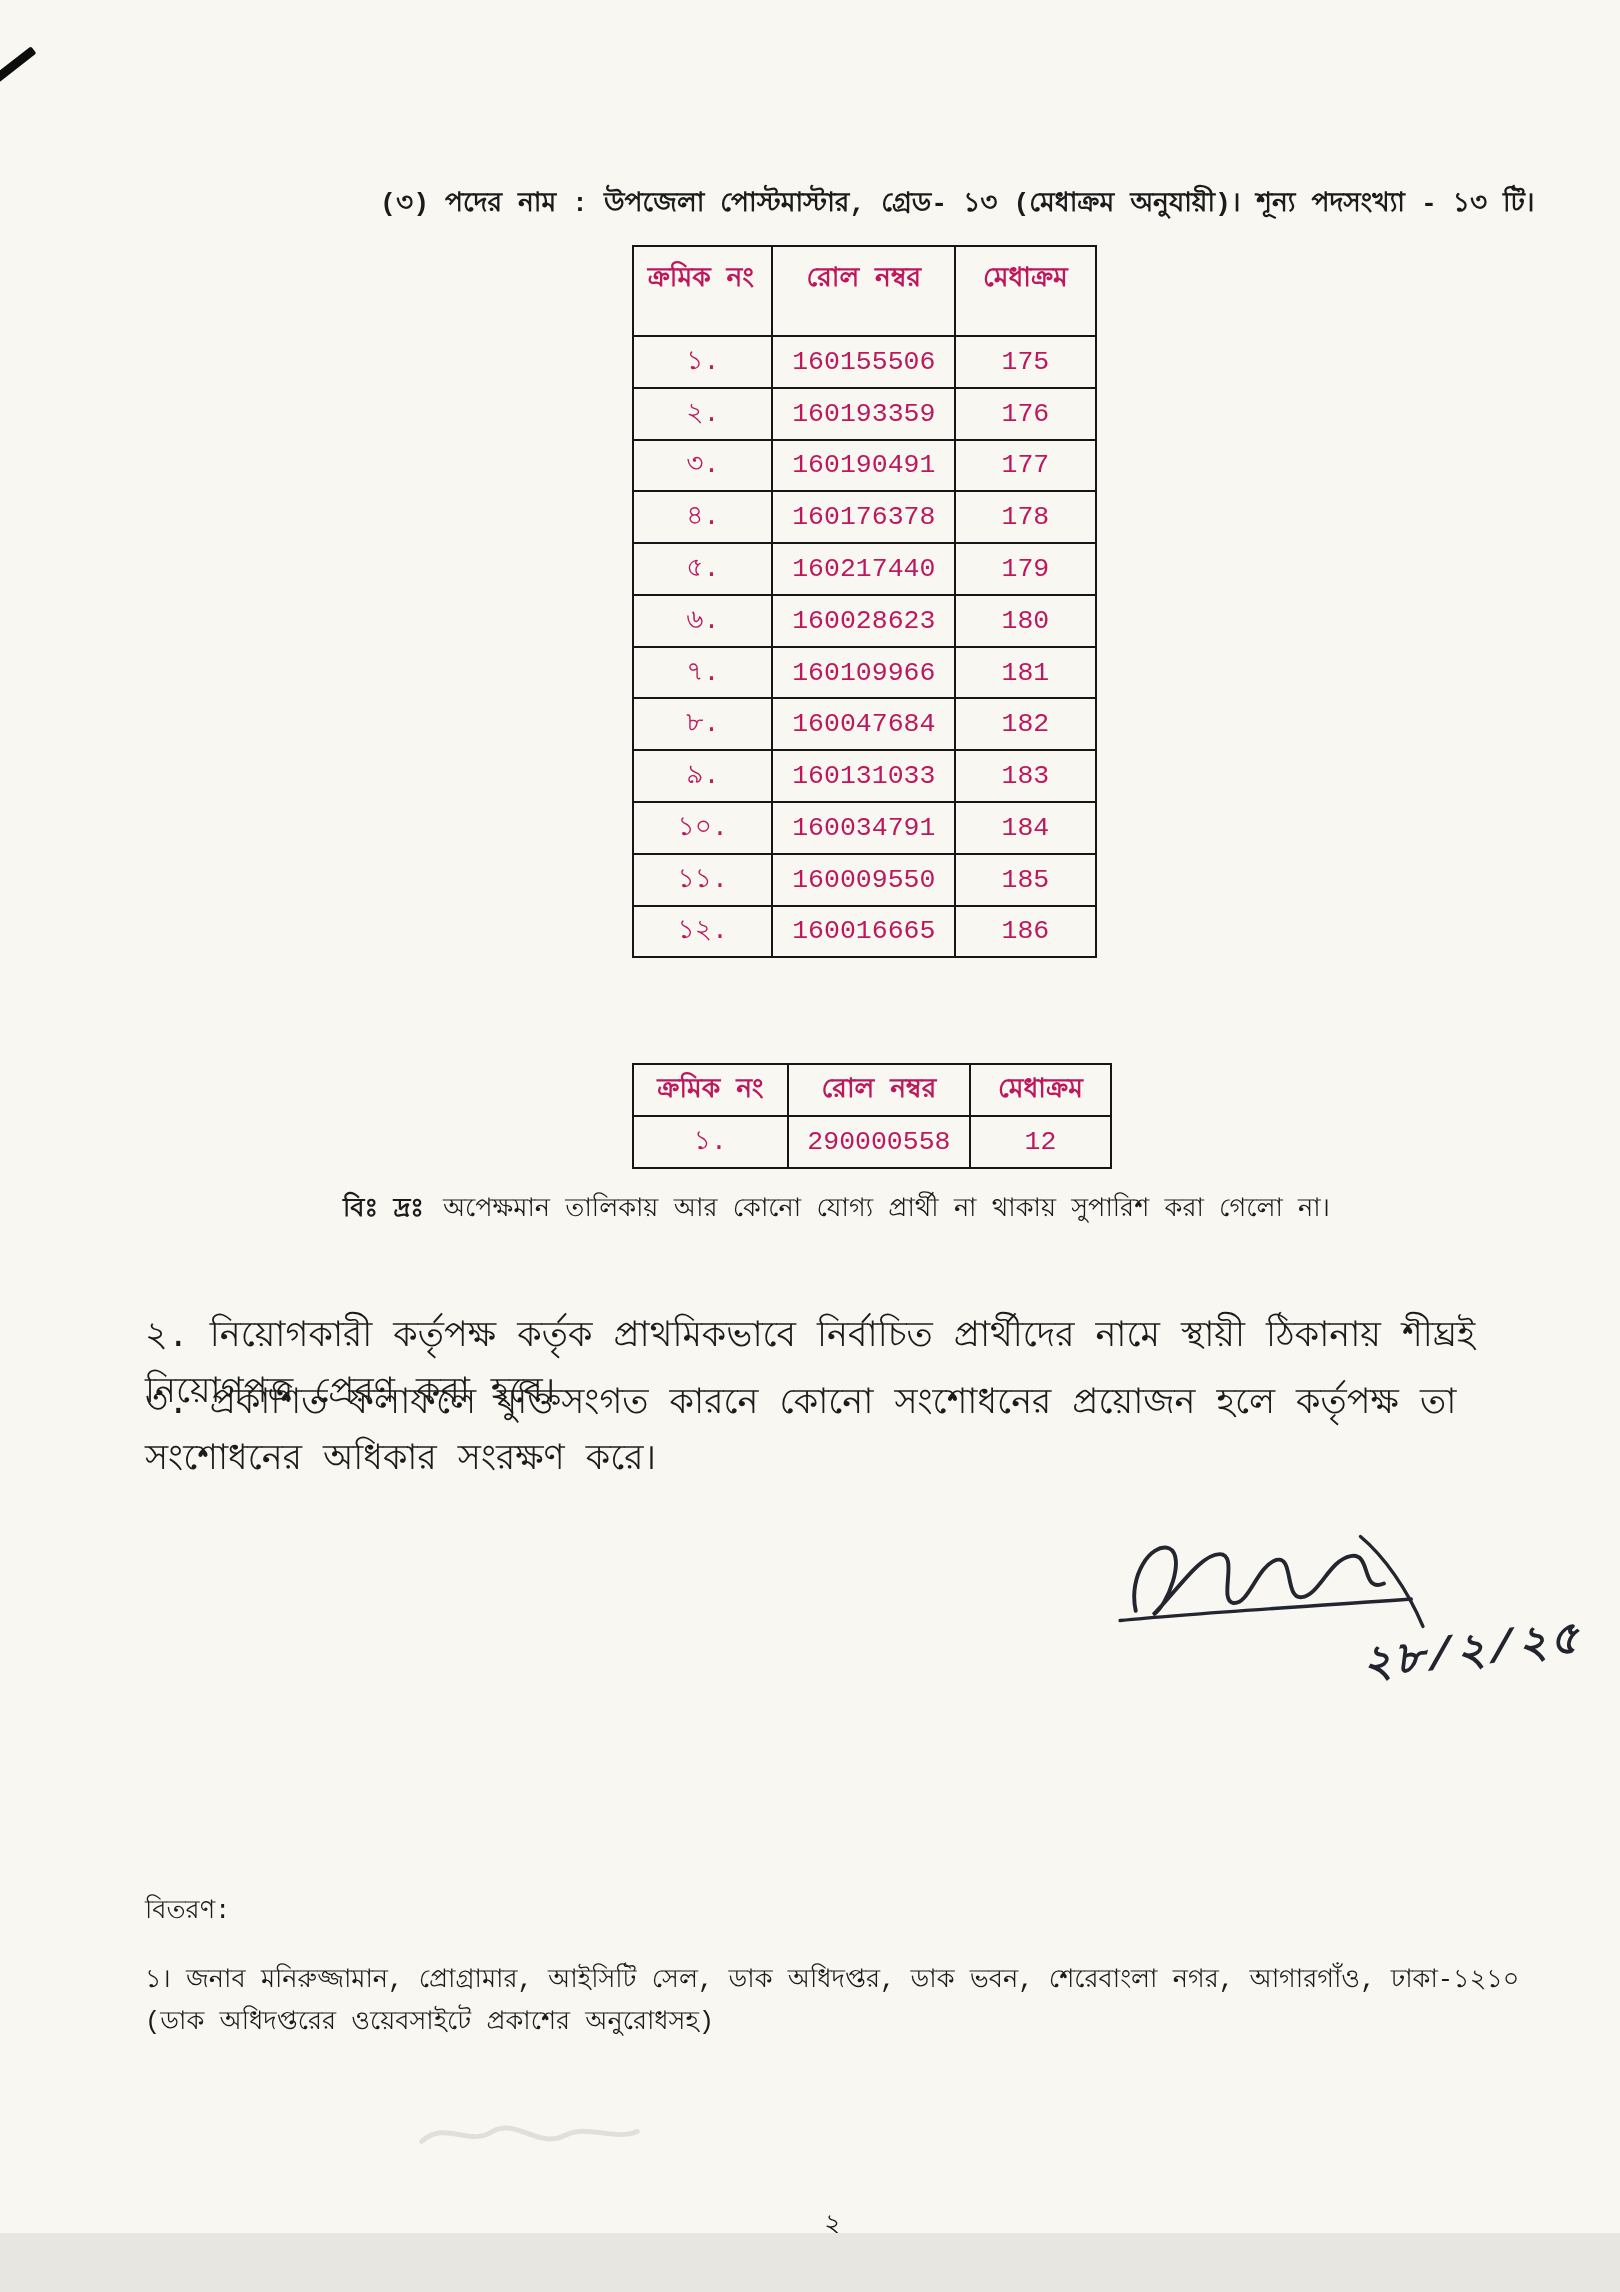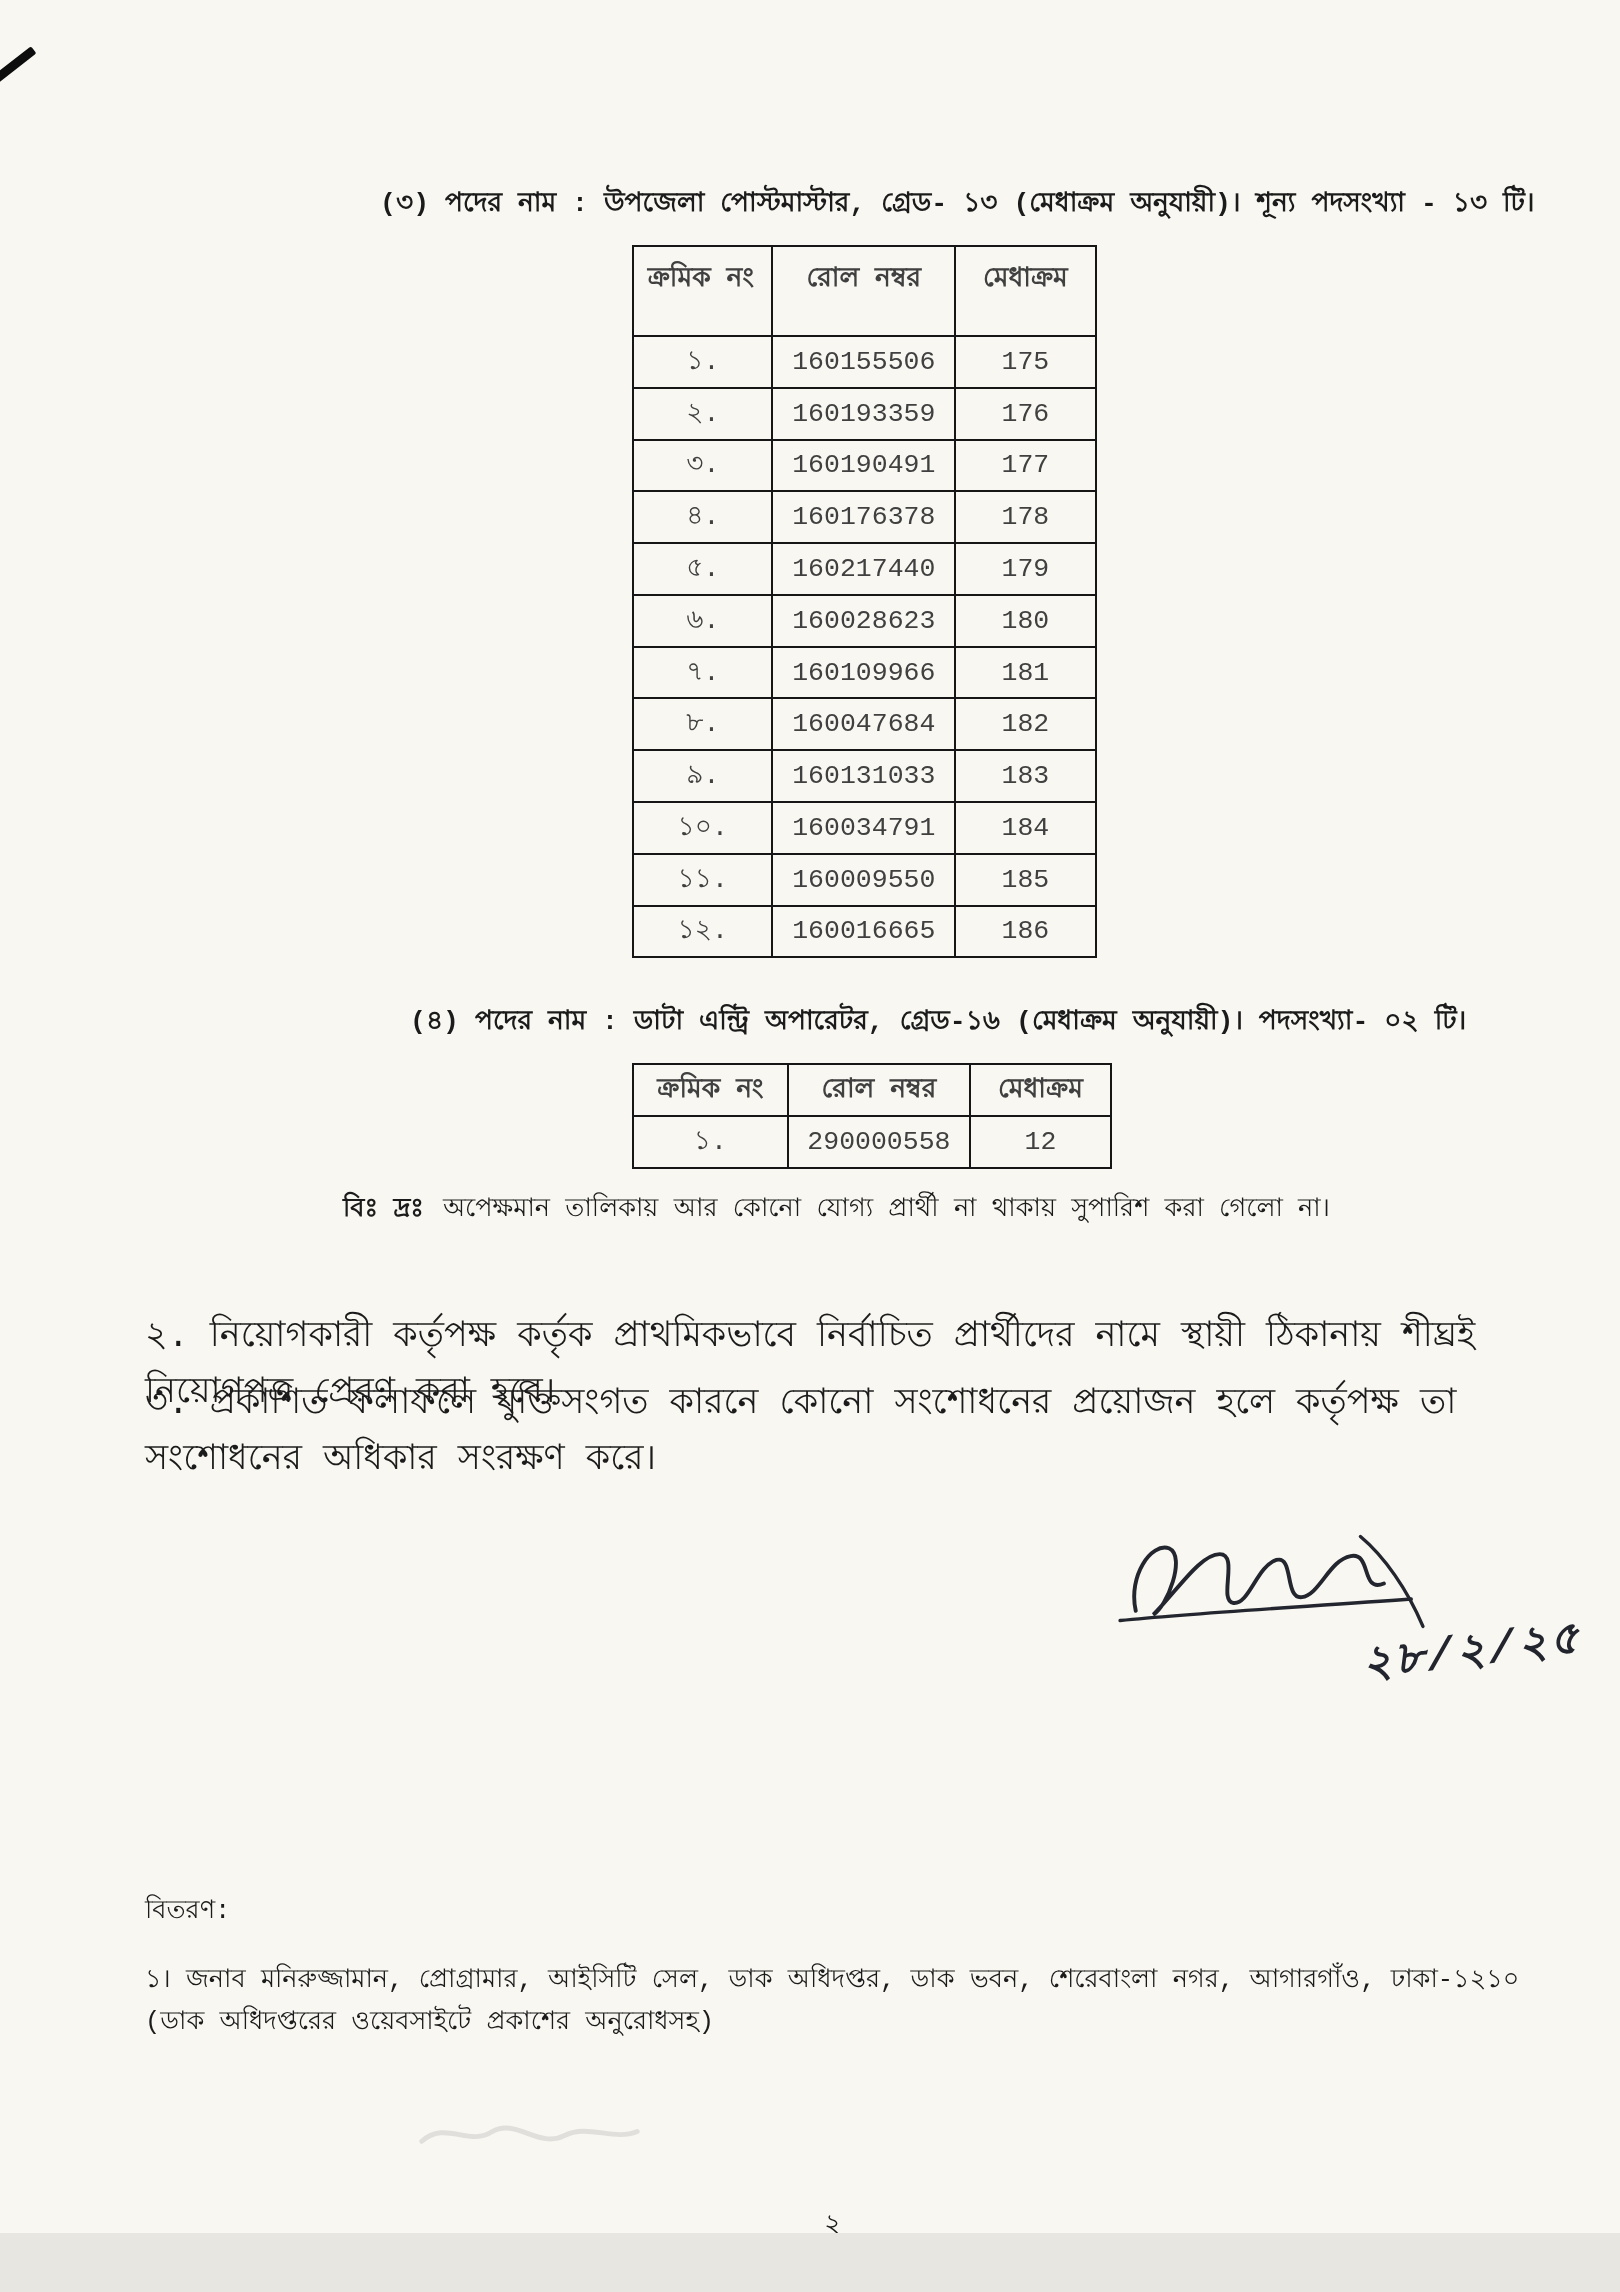--- a/index.html
+++ b/index.html
@@ -31,21 +31,21 @@
   .heading-4 { left:410px; top:1000px; }
 
   .result-table {
     position:absolute;
     border-collapse:collapse;
   }
   .result-table th, .result-table td {
     border:2px solid #161616;
     font-size:26.5px;
     padding:2.9px 7.8px;
-    color:#404040;
+    color:#be185d;
   }
   .result-table th { font-weight:bold; }
 
   .table-1 { left:632px; top:245px; }
   .table-1 thead tr { height:90px; }
   .table-1 th { vertical-align:top; padding-top:9.8px; }
   .table-1 th.col-serial { width:116px; text-align:left; padding-left:13.7px; }
   .table-1 th.col-roll   { width:165px; text-align:center; }
   .table-1 th.col-merit  { width:123px; text-align:center; }
   .table-1 td { height:37px; text-align:center; }
@@ -188,21 +188,20 @@
           <td>185</td>
         </tr>
         <tr>
           <td>১২.</td>
           <td>160016665</td>
           <td>186</td>
         </tr>
       </tbody>
   </table>
 
-  <div class="heading heading-4">(৪) পদের নাম : ডাটা এন্ট্রি অপারেটর, গ্রেড-১৬ (মেধাক্রম অনুযায়ী)। পদসংখ্যা- ০২ টি।</div>
 
   <table class="result-table table-2">
     <thead>
       <tr>
         <th class="col-serial">ক্রমিক নং</th>
         <th class="col-roll">রোল নম্বর</th>
         <th class="col-merit">মেধাক্রম</th>
       </tr>
     </thead>
     <tbody>

